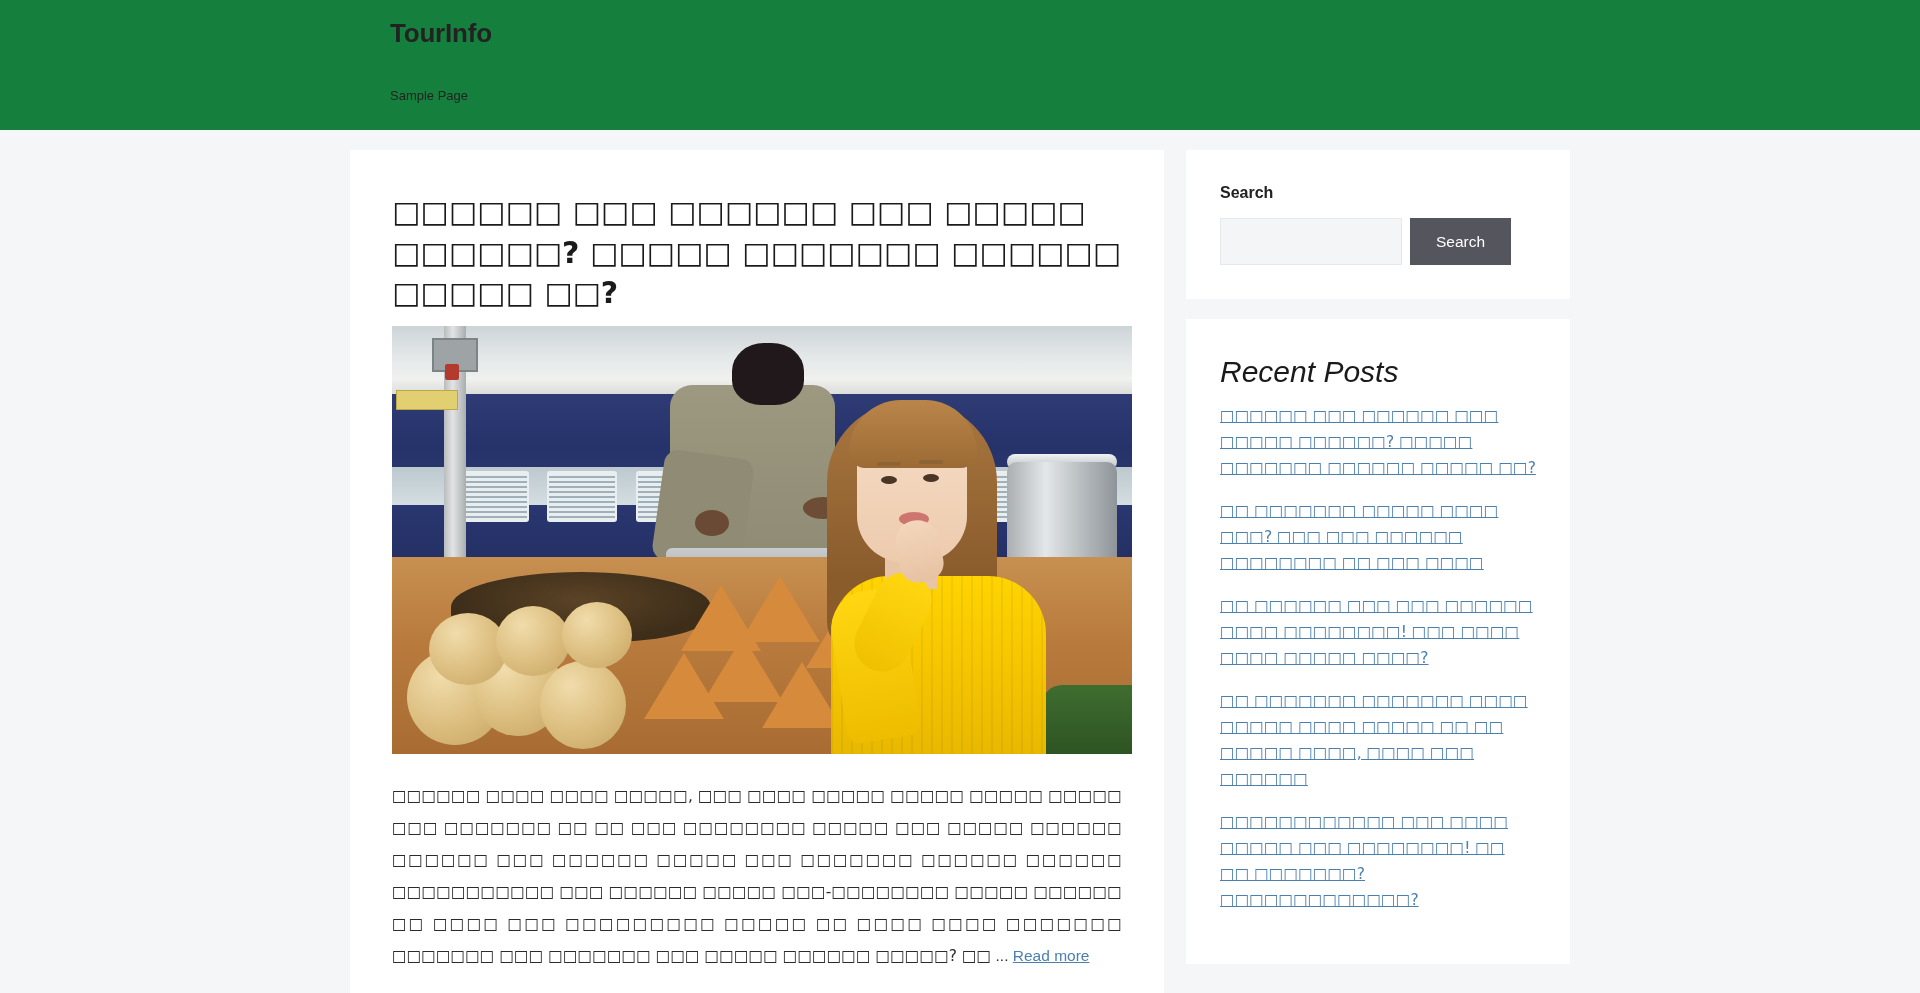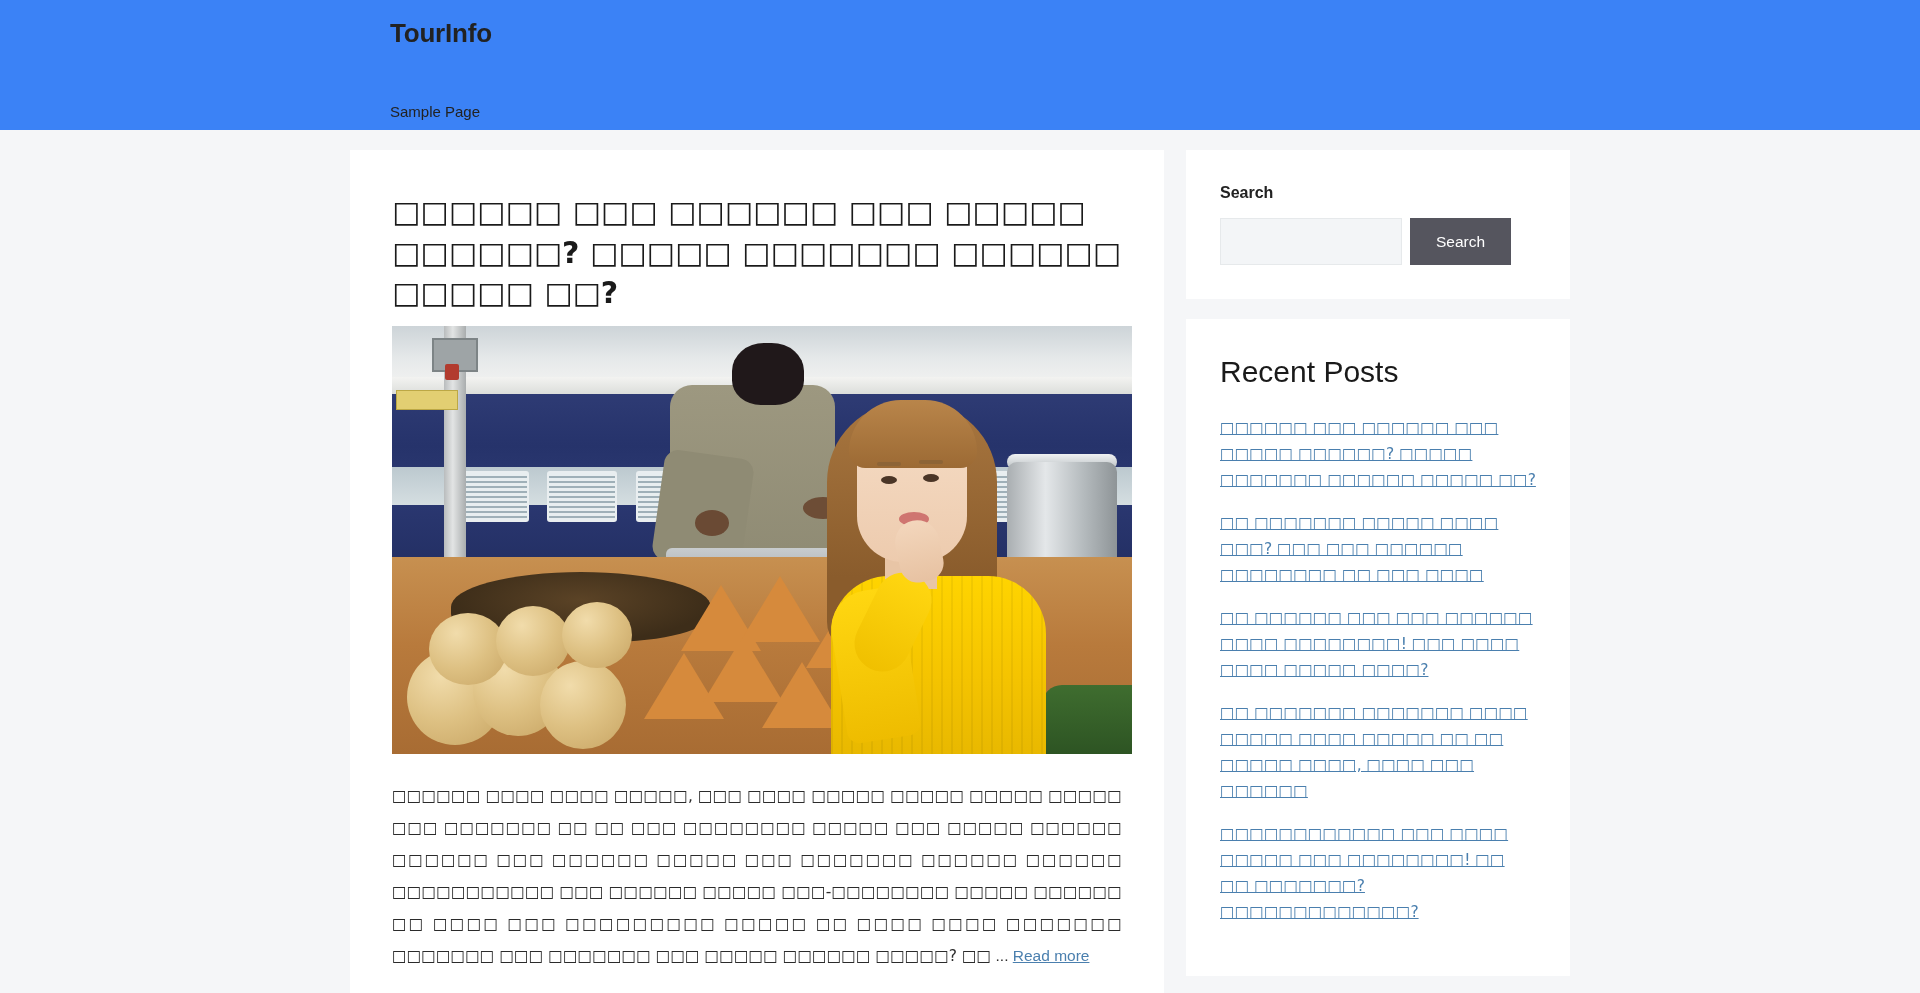--- a/index.html
+++ b/index.html
@@ -12,21 +12,21 @@
 
   body {
     font-family: "Liberation Sans", sans-serif;
     background: #f5f6f8;
     color: #222222;
     -webkit-font-smoothing: antialiased;
   }
 
   
   .site-header {
-    background: #3b82f6;
+    background: #15803d;
     height: 130px;
     width: 100%;
     position: relative;
   }
   .header-inner {
     width: 1220px;
     margin: 0 auto;
     padding-left: 40px;
     position: relative;
     height: 100%;
@@ -41,25 +41,24 @@
     left: 40px;
   }
   .main-nav {
     position: absolute;
     top: 88px;
     left: 40px;
     display: flex;
     gap: 26px;
   }
   .nav-item {
-    font-size: 15px;
+    font-size: 13px;
     color: #222222;
     text-decoration: none;
     cursor: pointer;
-    margin-top: 15px;
   }
 
   
   .page-wrap {
     width: 1220px;
     margin: 0 auto;
     padding-top: 20px;
     display: flex;
     gap: 22px;
     align-items: flex-start;
@@ -298,21 +297,22 @@
   .widget-title {
     font-size: 16px;
     color: #222222;
     margin-bottom: 16px;
   }
   .widget-title-lg {
     font-size: 30px;
     font-weight: 400;
     color: #1a1a1a;
     line-height: 1.25;
-    margin-bottom: 24px;
+    margin-bottom: 12px;
+    font-style: italic;
   }
   .search-form { display: flex; gap: 8px; align-items: stretch; }
   .search-input {
     width: 182px;
     height: 47px;
     background: #f3f5f7;
     border: 1px solid #e6e9eb;
     font-family: "Liberation Sans", sans-serif;
     font-size: 15px;
     padding: 0 10px;

